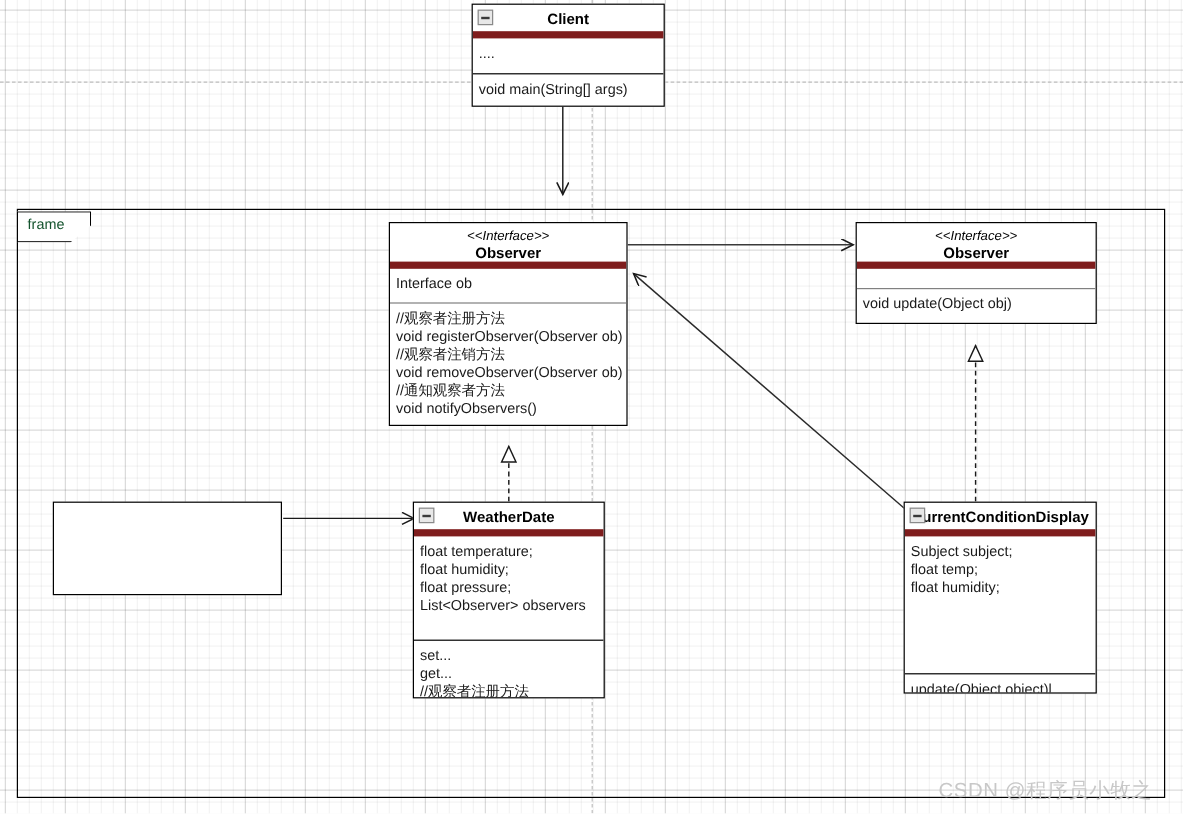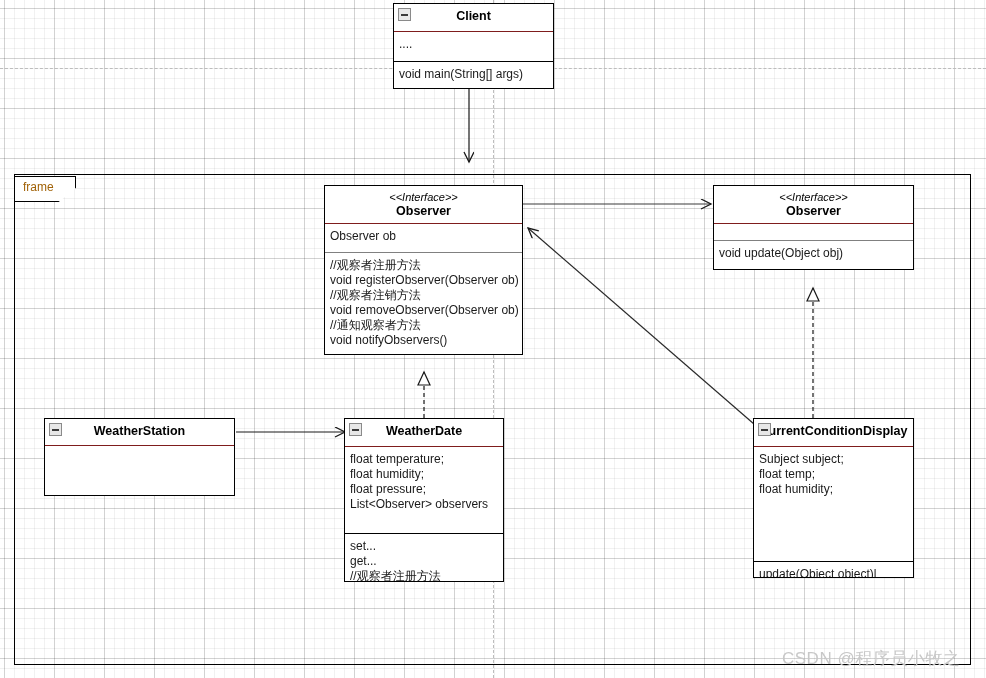--- a/index.html
+++ b/index.html
@@ -51,21 +51,21 @@
   }
   .uml-title {
     position: relative;
     box-sizing: border-box;
     text-align: center;
     font-weight: bold;
     font-size: 12.5px;
     color: #000000;
     line-height: 1.25;
     padding: 5px 4px 5px 4px;
-    border-bottom: 1px solid #7f1d1d;
+    border-bottom: 6px solid #7f1d1d;
     white-space: nowrap;
   }
   .uml-title.with-stereo {
     padding-top: 4px;
   }
   .stereotype {
     display: block;
     font-weight: normal;
     font-style: italic;
     font-size: 11px;
@@ -113,21 +113,21 @@
     box-sizing: border-box;
     border: 1.5px solid #000000;
     background: transparent;
   }
   .frame-tab {
     position: absolute;
     box-sizing: border-box;
     background: #ffffff;
     border: 1.5px solid #000000;
     font-size: 12px;
-    color: #a16207;
+    color: #14532d;
     padding: 3px 16px 3px 8px;
     line-height: 1.2;
     clip-path: polygon(0 0, 100% 0, 100% 45%, 72% 100%, 0 100%);
     white-space: nowrap;
   }
 
   
   #connectors {
     position: absolute;
     left: 0;
@@ -200,43 +200,39 @@
     </div>
     <div class="uml-compartment" style="height:29px;">....</div>
     <div class="uml-compartment divider" style="height:27px;">void main(String[] args)</div>
   </div>
 
   <div class="uml-box" style="left:324px; top:185px; width:199px; height:170px;">
     <div class="uml-title with-stereo" style="height:38px;">
       <span class="stereotype">&lt;&lt;Interface&gt;&gt;</span>
       <span>Observer</span>
     </div>
-    <div class="uml-compartment" style="height:28px;">Observer ob</div>
+    <div class="uml-compartment" style="height:28px;">Interface ob</div>
     <div class="uml-compartment thin-divider" style="height:102px;">//观察者注册方法
 void registerObserver(Observer ob)
 //观察者注销方法
 void removeObserver(Observer ob)
 //通知观察者方法
 void notifyObservers()</div>
   </div>
 
   <div class="uml-box" style="left:713px; top:185px; width:201px; height:85px;">
     <div class="uml-title with-stereo" style="height:38px;">
       <span class="stereotype">&lt;&lt;Interface&gt;&gt;</span>
       <span>Observer</span>
     </div>
     <div class="uml-compartment" style="height:17px; border-bottom:1px solid #808080;"></div>
     <div class="uml-compartment" style="height:28px;">void update(Object obj)</div>
   </div>
 
   <div class="uml-box" style="left:44px; top:418px; width:191px; height:78px;">
-    <div class="uml-title" style="height:27px;">
-      <span class="collapse-icon"></span>
-      <span>WeatherStation</span>
-    </div>
   </div>
 
   <div class="uml-box" style="left:344px; top:418px; width:160px; height:164px;">
     <div class="uml-title" style="height:28px;">
       <span class="collapse-icon"></span>
       <span>WeatherDate</span>
     </div>
     <div class="uml-compartment" style="height:86px;">float temperature;
 float humidity;
 float pressure;

